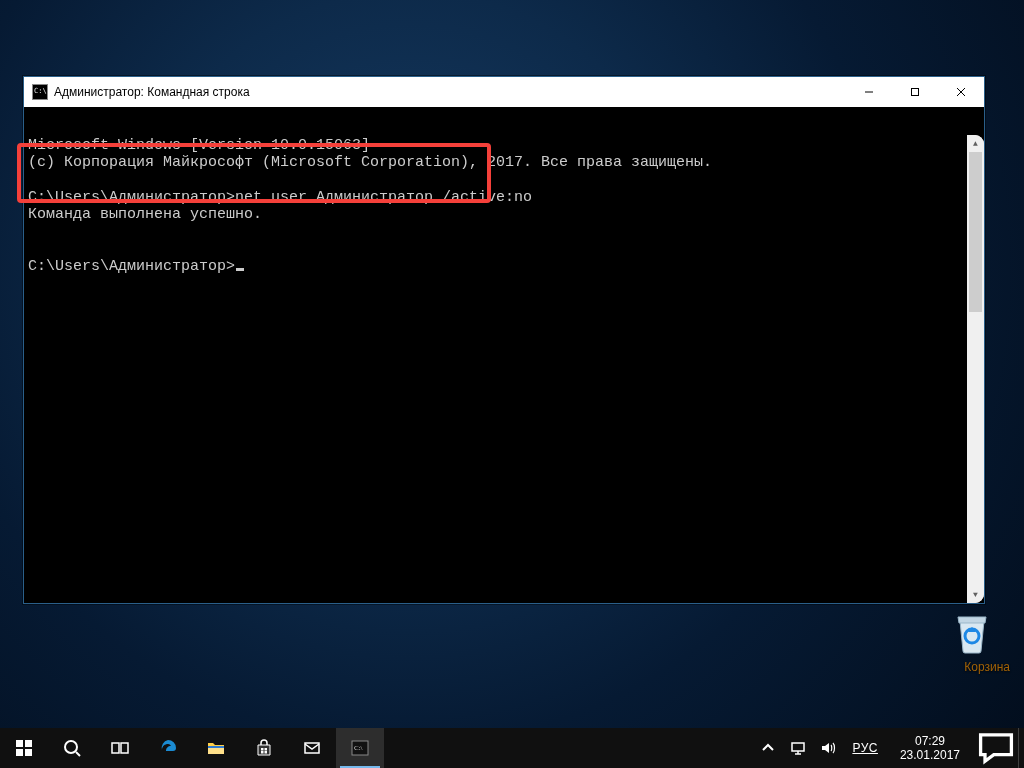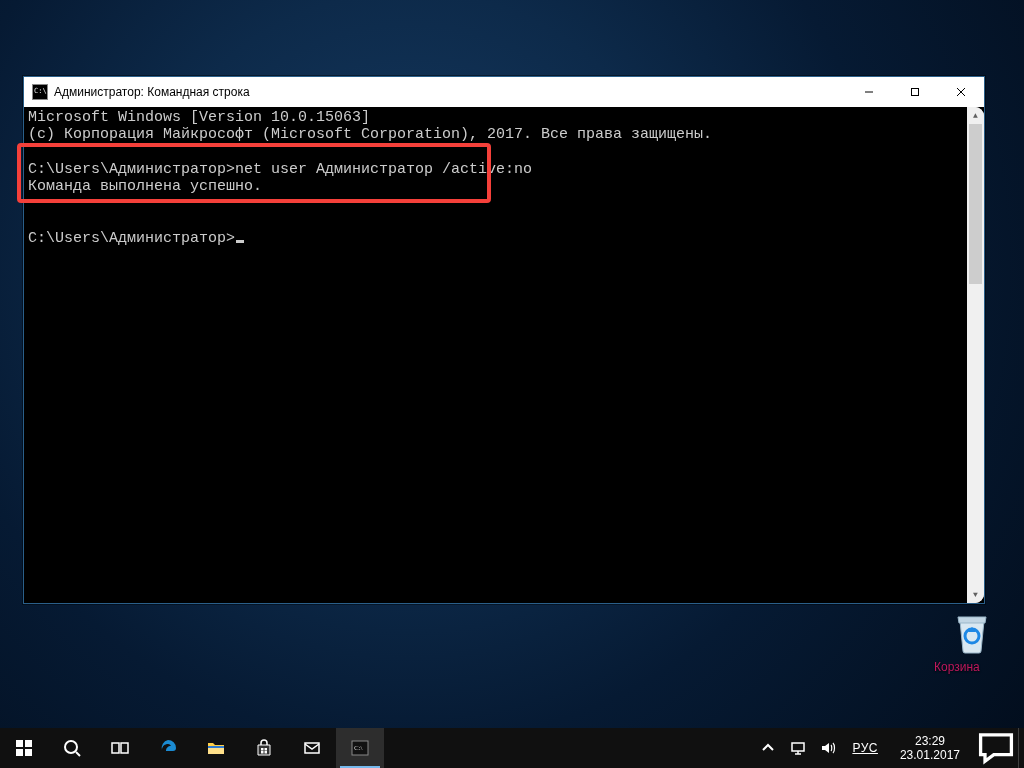--- a/index.html
+++ b/index.html
@@ -16,20 +16,21 @@
     position: absolute;
     left: 23px;
     top: 76px;
     width: 962px;
     height: 528px;
     background: #000;
     border: 1px solid #2a5f8a;
     box-shadow: 0 0 0 1px rgba(0,0,0,.4);
     display: flex;
     flex-direction: column;
+    gap: 28px;
   }
   .titlebar {
     height: 30px;
     background: #fff;
     color: #000;
     display: flex;
     align-items: center;
     font-size: 12px;
     user-select: none;
   }
@@ -102,23 +103,23 @@
     background: #cccccc;
     vertical-align: -1px;
     margin-left: 1px;
   }
 
   
   .desktop-icon {
     position: absolute;
     right: 14px; top: 608px;
     width: 76px;
-    text-align: left;
+    text-align: right;
     font-size: 12px;
-    color: #be185d;
+    color: #a16207;
     text-shadow: 0 1px 2px rgba(0,0,0,.8);
   }
   .desktop-icon .bin {
     width: 42px; height: 48px; margin: 0 auto 4px;
     display: flex; align-items: center; justify-content: center;
   }
   .desktop-icon svg { width: 40px; height: 46px; }
 
   
   .taskbar {
@@ -303,21 +304,21 @@
       </svg>
     </div>
     <div class="tray-icon">
       <svg viewBox="0 0 16 16" fill="#fff">
         <path d="M2 6h3l4-3v10l-4-3H2z"></path>
         <path d="M11 5c1 1 1 5 0 6M13 3c2 2 2 8 0 10" fill="none" stroke="#fff" stroke-width="1.2"></path>
       </svg>
     </div>
     <div class="lang">РУС</div>
     <div class="clock">
-      <div>23:29</div>
+      <div>07:29</div>
       <div>23.01.2017</div>
     </div>
   </div>
   <div class="action-center">
     <svg viewBox="0 0 20 20" fill="none" stroke="#fff" stroke-width="1.5">
       <path d="M3 4h14v9H9l-4 3v-3H3z"></path>
     </svg>
   </div>
   <div class="show-desktop"></div>
 </div>

